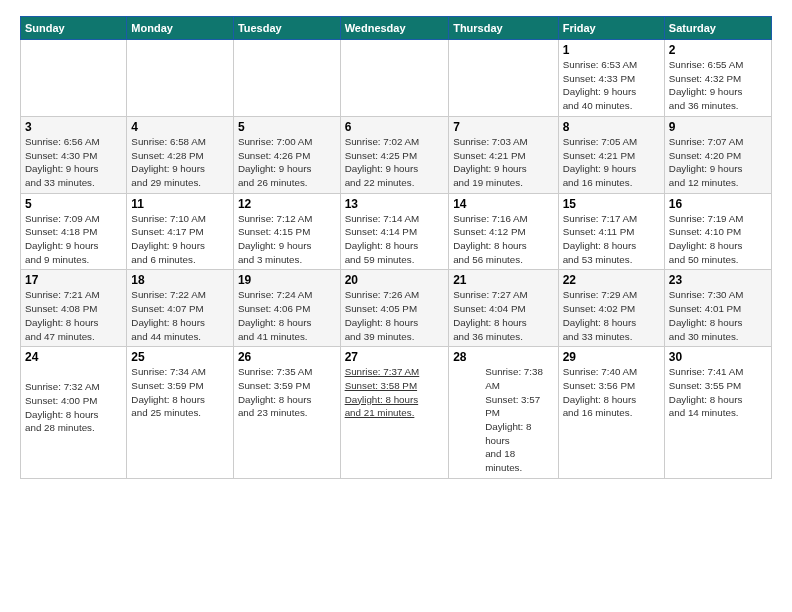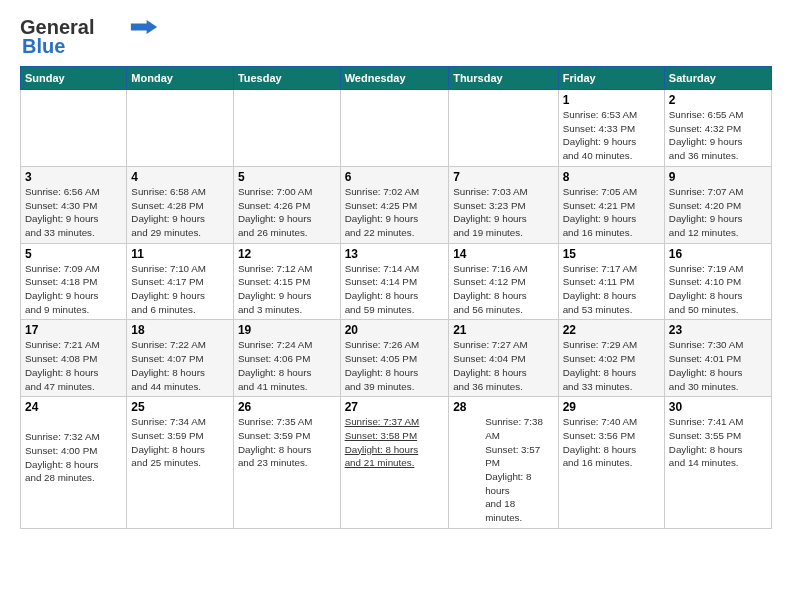--- a/index.html
+++ b/index.html
@@ -82,35 +82,20 @@
     }
     .empty-cell {
       background: #fff !important;
     }
     .row-even td { background: #f0f0f0; }
   </style>
 </head>
 <body>
 
 <div class="page">
-  <div class="header-area">
-    <div class="logo">
-      <div style="display:flex;align-items:center;">
-        <span style="font-size:20px;font-weight:bold;color:#333;">General</span>
-        <svg class="logo-arrow" viewBox="0 0 30 16">
-          <polygon points="0,4 18,4 18,0 30,8 18,16 18,12 0,12" fill="#2970c8"></polygon>
-        </svg>
-      </div>
-      <span style="font-size:20px;font-weight:bold;color:#2970c8;margin-top:-4px;margin-left:2px;">Blue</span>
-    </div>
-    <div class="title-area">
-      <h1></h1>
-      <h2></h2>
-    </div>
-  </div>
 
   <table class="calendar">
     <thead>
       <tr>
       <th>Sunday</th>
           <th>Monday</th>
           <th>Tuesday</th>
           <th>Wednesday</th>
           <th>Thursday</th>
           <th>Friday</th>
@@ -164,21 +149,21 @@
           <td>
             <span class="cell-day">6</span>
             <div class="cell-info" style="white-space: pre-line;">Sunrise: 7:02 AM
 Sunset: 4:25 PM
 Daylight: 9 hours
 and 22 minutes.</div>
           </td>
           <td>
             <span class="cell-day">7</span>
             <div class="cell-info" style="white-space: pre-line;">Sunrise: 7:03 AM
-Sunset: 3:23 PM
+Sunset: 4:21 PM
 Daylight: 9 hours
 and 19 minutes.</div>
           </td>
           <td>
             <span class="cell-day">8</span>
             <div class="cell-info" style="white-space: pre-line;">Sunrise: 7:05 AM
 Sunset: 4:21 PM
 Daylight: 9 hours
 and 16 minutes.</div>
           </td>

